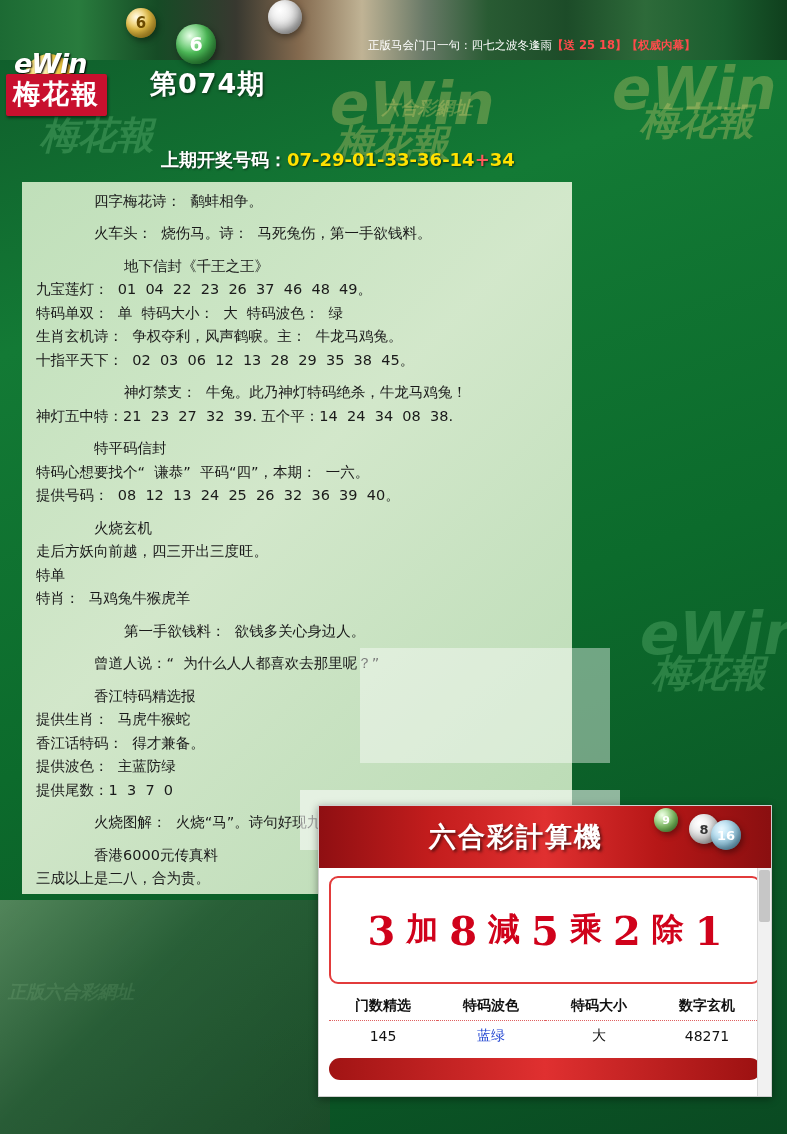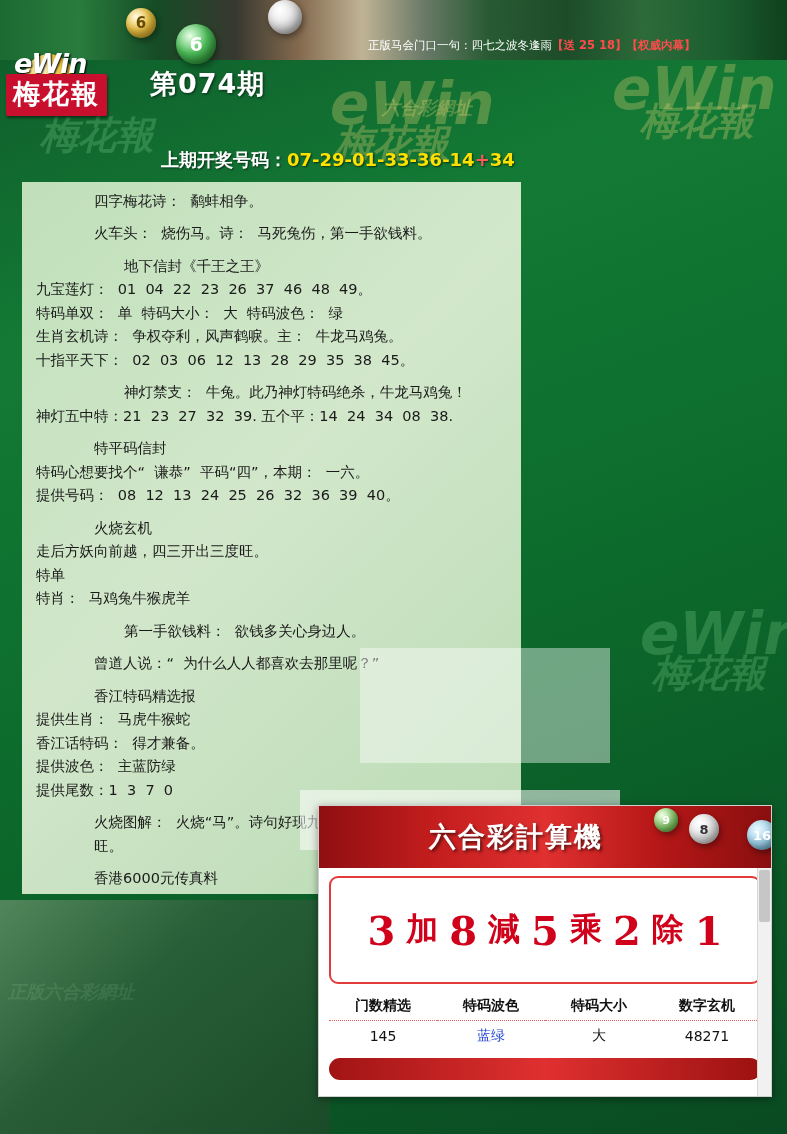--- a/index.html
+++ b/index.html
@@ -124,21 +124,21 @@
     white-space: nowrap;
     margin-left: 7px;
   }
   .prev-draw .nums { color: #ffe100; }
   .prev-draw .sp { color: #ff5a5a; }
 
   
   .panel {
     position: absolute;
     left: 22px; top: 182px;
-    width: 499px; height: 712px;
+    width: 550px; height: 712px;
     background: linear-gradient(135deg, rgba(205,232,196,0.93) 0%, rgba(225,240,214,0.93) 45%, rgba(198,228,190,0.93) 100%);
     color: #1a1a1a;
     font-size: 14.5px;
     line-height: 1.62;
     padding: 8px 14px;
     box-sizing: border-box;
     overflow: hidden;
   }
   .panel .line { white-space: pre-wrap; }
   .panel .ind1 { padding-left: 58px; }
@@ -344,21 +344,21 @@
   </div>
 
   <div class="overlay-light"></div>
   <div class="overlay-light2"></div>
 
   <div class="photo-bl"></div>
 
   <div class="calc">
     <div class="calc-head">
       <div class="ball hb" style="left:370px; top:8px; width:30px; height:30px; background:radial-gradient(circle at 35% 30%, #ffffff, #e8e8e8 55%, #a8a8a8); color:#333;">8</div>
-      <div class="ball hb" style="left:428px; top:14px; width:30px; height:30px; background:radial-gradient(circle at 35% 30%, #e9f8ff, #9fd6ef 55%, #3d86ad); color:#fff;">16</div>
+      <div class="ball hb" style="left:392px; top:14px; width:30px; height:30px; background:radial-gradient(circle at 35% 30%, #e9f8ff, #9fd6ef 55%, #3d86ad); color:#fff;">16</div>
       <div class="ball hb" style="left:335px; top:2px; width:24px; height:24px; background:radial-gradient(circle at 35% 30%, #f0ffe8, #8fd870 55%, #3a8a28); color:#fff; font-size:11px;">9</div>
       <div class="title">六合彩計算機</div>
     </div>
     <div class="calc-body">
       <div class="calc-eq" id="calc-equation">
           <span class="num">3</span>
           <span class="op">加</span>
           <span class="num">8</span>
           <span class="op">減</span>
           <span class="num">5</span>

